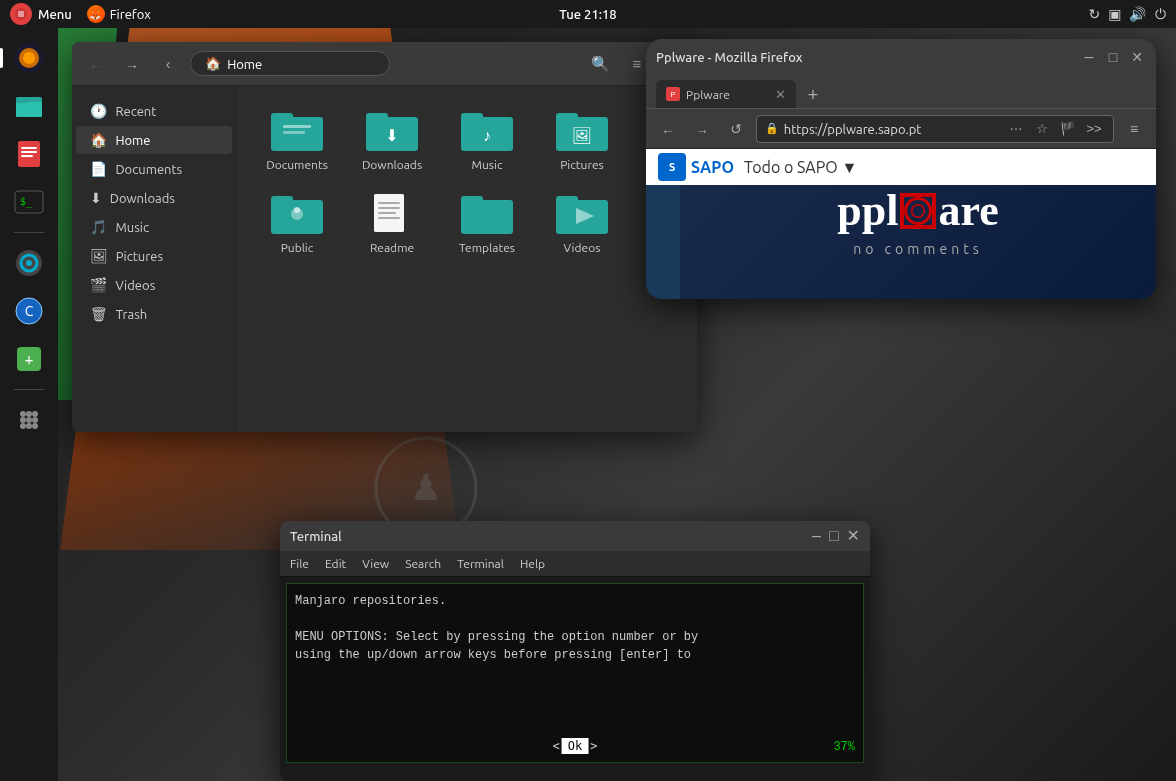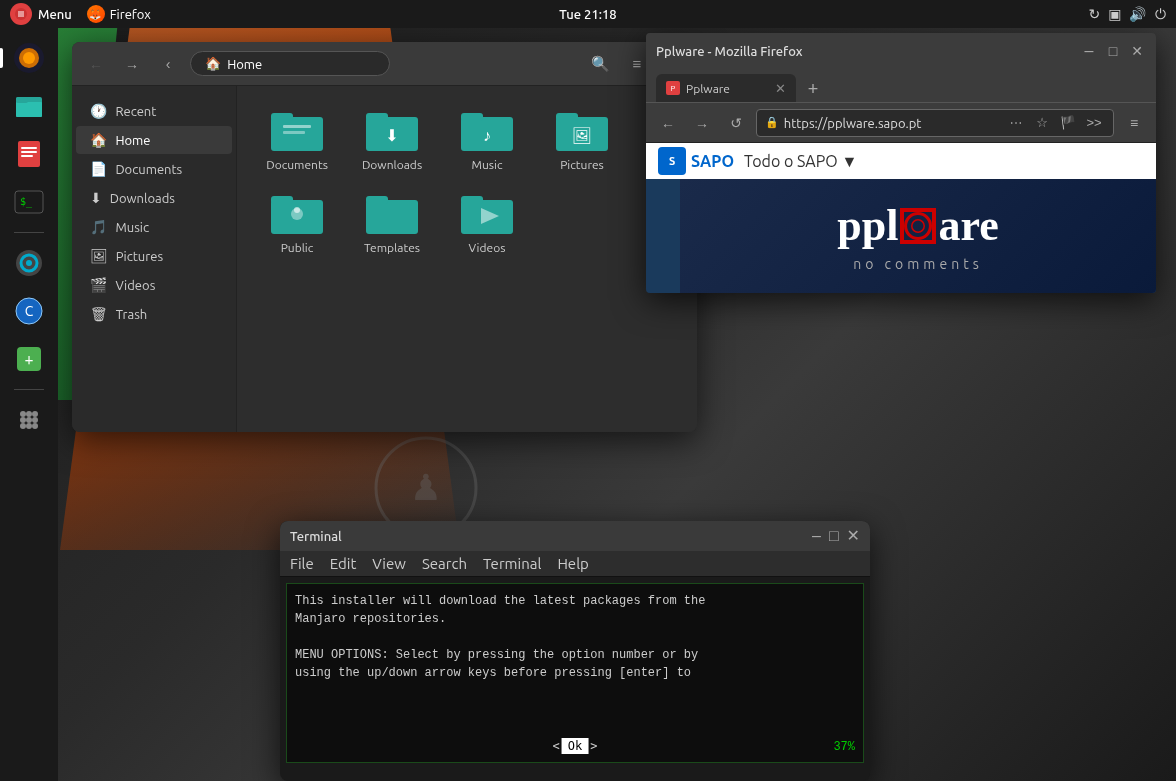--- a/index.html
+++ b/index.html
@@ -262,25 +262,25 @@
     }
     .fm-folder-name {
       color: #ccc;
       font-size: 12px;
       text-align: center;
     }
 
     
     .firefox-window {
       position: absolute;
-      top: 33px; right: 20px;
+      top: 39px; right: 20px;
       width: 510px;
       height: 260px;
       background: #2b2b2b;
-      border-radius: 4px;
+      border-radius: 16px;
       overflow: hidden;
       box-shadow: 0 8px 32px rgba(0,0,0,0.7);
       z-index: 60;
     }
     .ff-titlebar {
       height: 35px;
       background: #3c3c3c;
       display: flex;
       align-items: center;
       padding: 0 10px;
@@ -435,21 +435,21 @@
       color: #0066cc;
     }
     .sapo-nav-text {
       font-size: 16px;
       color: #333;
     }
     .ff-hero {
       flex: 1;
       background: linear-gradient(135deg, #1a2a4a 0%, #0a1a3a 100%);
       display: flex;
-      align-items: center;
+      align-items: flex-start;
       justify-content: center;
       margin-left: 34px;
     }
     .pplware-logo {
       text-align: center;
     }
     .no-comments {
       color: #aaa;
       font-size: 14px;
       letter-spacing: 4px;
@@ -497,21 +497,21 @@
       height: 26px;
       background: #2d2d2d;
       display: flex;
       align-items: center;
       padding: 0 10px;
       gap: 16px;
       border-bottom: 1px solid #111;
     }
     .term-menu-item {
       color: #ccc;
-      font-size: 15px;
+      font-size: 12px;
       cursor: pointer;
     }
     .term-content {
       background: #0d0d0d;
       border: 1px solid #1a4a1a;
       margin: 6px;
       height: calc(100% - 80px);
       padding: 8px;
       font-family: 'Courier New', monospace;
       font-size: 12px;
@@ -763,20 +763,33 @@
           <svg width="52" height="44" viewBox="0 0 52 44">
               <rect x="0" y="8" width="52" height="34" rx="3" fill="#26a69a"></rect>
               <rect x="0" y="4" width="22" height="8" rx="3" fill="#26a69a"></rect>
               <circle cx="26" cy="22" r="6" fill="rgba(255,255,255,0.4)"></circle>
               <circle cx="26" cy="18" r="3" fill="rgba(255,255,255,0.6)"></circle>
             </svg>
         </div>
         <span class="fm-folder-name">Public</span>
       </div>
 
+      <div class="fm-folder">
+        <div class="fm-folder-icon">
+          <svg width="52" height="44" viewBox="0 0 52 44">
+              <rect x="8" y="2" width="30" height="38" rx="2" fill="#e0e0e0"></rect>
+              <rect x="8" y="2" width="30" height="38" rx="2" fill="#f5f5f5"></rect>
+              <rect x="12" y="10" width="22" height="2" rx="1" fill="#aaa"></rect>
+              <rect x="12" y="15" width="22" height="2" rx="1" fill="#aaa"></rect>
+              <rect x="12" y="20" width="18" height="2" rx="1" fill="#aaa"></rect>
+              <rect x="12" y="25" width="22" height="2" rx="1" fill="#aaa"></rect>
+            </svg>
+        </div>
+        <span class="fm-folder-name">Readme</span>
+      </div>
 
       <div class="fm-folder">
         <div class="fm-folder-icon">
           <svg width="52" height="44" viewBox="0 0 52 44">
               <rect x="0" y="8" width="52" height="34" rx="3" fill="#26a69a"></rect>
               <rect x="0" y="4" width="22" height="8" rx="3" fill="#26a69a"></rect>
             </svg>
         </div>
         <span class="fm-folder-name">Templates</span>
       </div>
@@ -868,21 +881,20 @@
   <div class="term-menubar">
     <span class="term-menu-item">File</span>
     <span class="term-menu-item">Edit</span>
     <span class="term-menu-item">View</span>
     <span class="term-menu-item">Search</span>
     <span class="term-menu-item">Terminal</span>
     <span class="term-menu-item">Help</span>
   </div>
   <div class="term-content">
     <div class="term-text">
-      <div>This installer will download the latest packages from the</div>
       <div>Manjaro repositories.</div>
       <br>
       <div>MENU OPTIONS: Select by pressing the option number or by</div>
       <div>using the up/down arrow keys before pressing [enter] to</div>
     </div>
     <div class="term-progress">37%</div>
     <div class="term-input-line">
       <span class="term-input-btn">&lt;</span>
       <div class="term-input-box">Ok</div>
       <span class="term-input-btn">&gt;</span>

